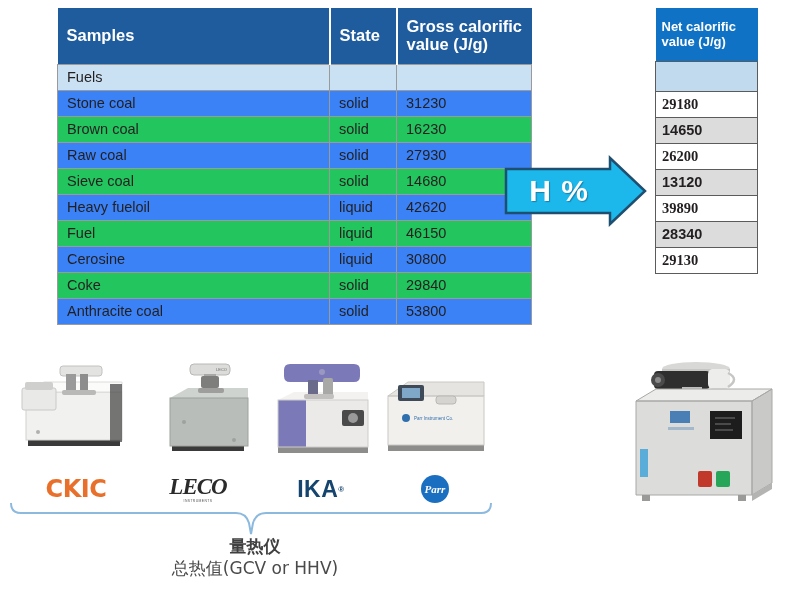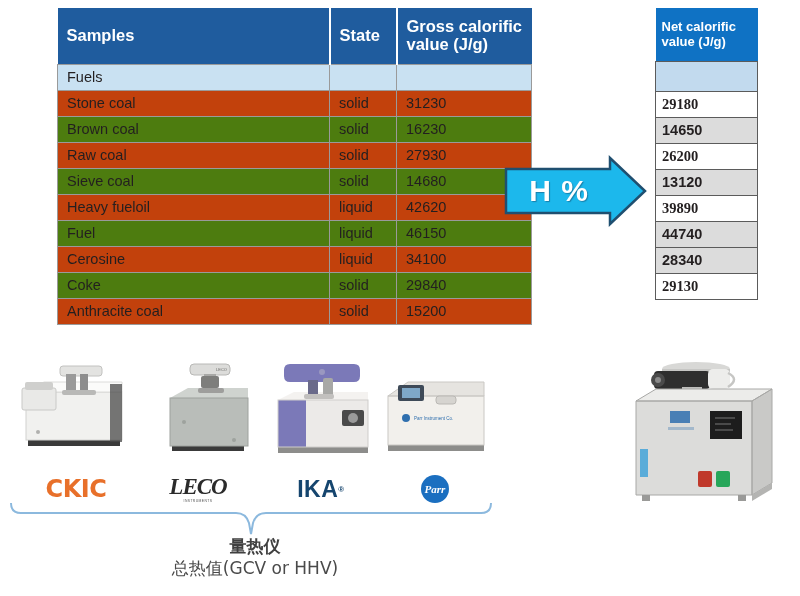--- a/index.html
+++ b/index.html
@@ -49,22 +49,22 @@
     padding: 3px 7px 4px 9px;
     height: 18px;
     border: 1px solid #9a9a9a;
     white-space: nowrap;
     overflow: hidden;
   }
   #gcv-table tbody tr.group-row td {
     background: #c9e1f2;
     font-size: 14.5px;
   }
-  #gcv-table tbody tr.odd td  { background: #c2410c; }
-  #gcv-table tbody tr.even td { background: #4d7c0f; }
+  #gcv-table tbody tr.odd td  { background: #3b82f6; }
+  #gcv-table tbody tr.even td { background: #22c55e; }
 
   
   #ncv-table {
     position: absolute;
     left: 655px;
     top: 8px;
     width: 103px;
     border-collapse: collapse;
     table-layout: fixed;
   }
@@ -274,31 +274,31 @@
       <td>42620</td>
     </tr>
     <tr class="even">
       <td>Fuel</td>
       <td>liquid</td>
       <td>46150</td>
     </tr>
     <tr class="odd">
       <td>Cerosine</td>
       <td>liquid</td>
-      <td>34100</td>
+      <td>30800</td>
     </tr>
     <tr class="even">
       <td>Coke</td>
       <td>solid</td>
       <td>29840</td>
     </tr>
     <tr class="odd">
       <td>Anthracite coal</td>
       <td>solid</td>
-      <td>15200</td>
+      <td>53800</td>
     </tr>
   </tbody>
 </table>
 
 <table id="ncv-table">
   <thead>
     <tr>
       <th>Net calorific value (J/g)</th>
     </tr>
   </thead>
@@ -313,23 +313,20 @@
         <td>14650</td>
       </tr>
     <tr class="odd">
         <td>26200</td>
       </tr>
     <tr class="even">
         <td>13120</td>
       </tr>
     <tr class="odd">
         <td>39890</td>
-      </tr>
-    <tr class="even">
-        <td>44740</td>
       </tr>
     <tr class="even">
         <td>28340</td>
       </tr>
     <tr class="odd">
         <td>29130</td>
       </tr>
   </tbody>
 </table>
 

